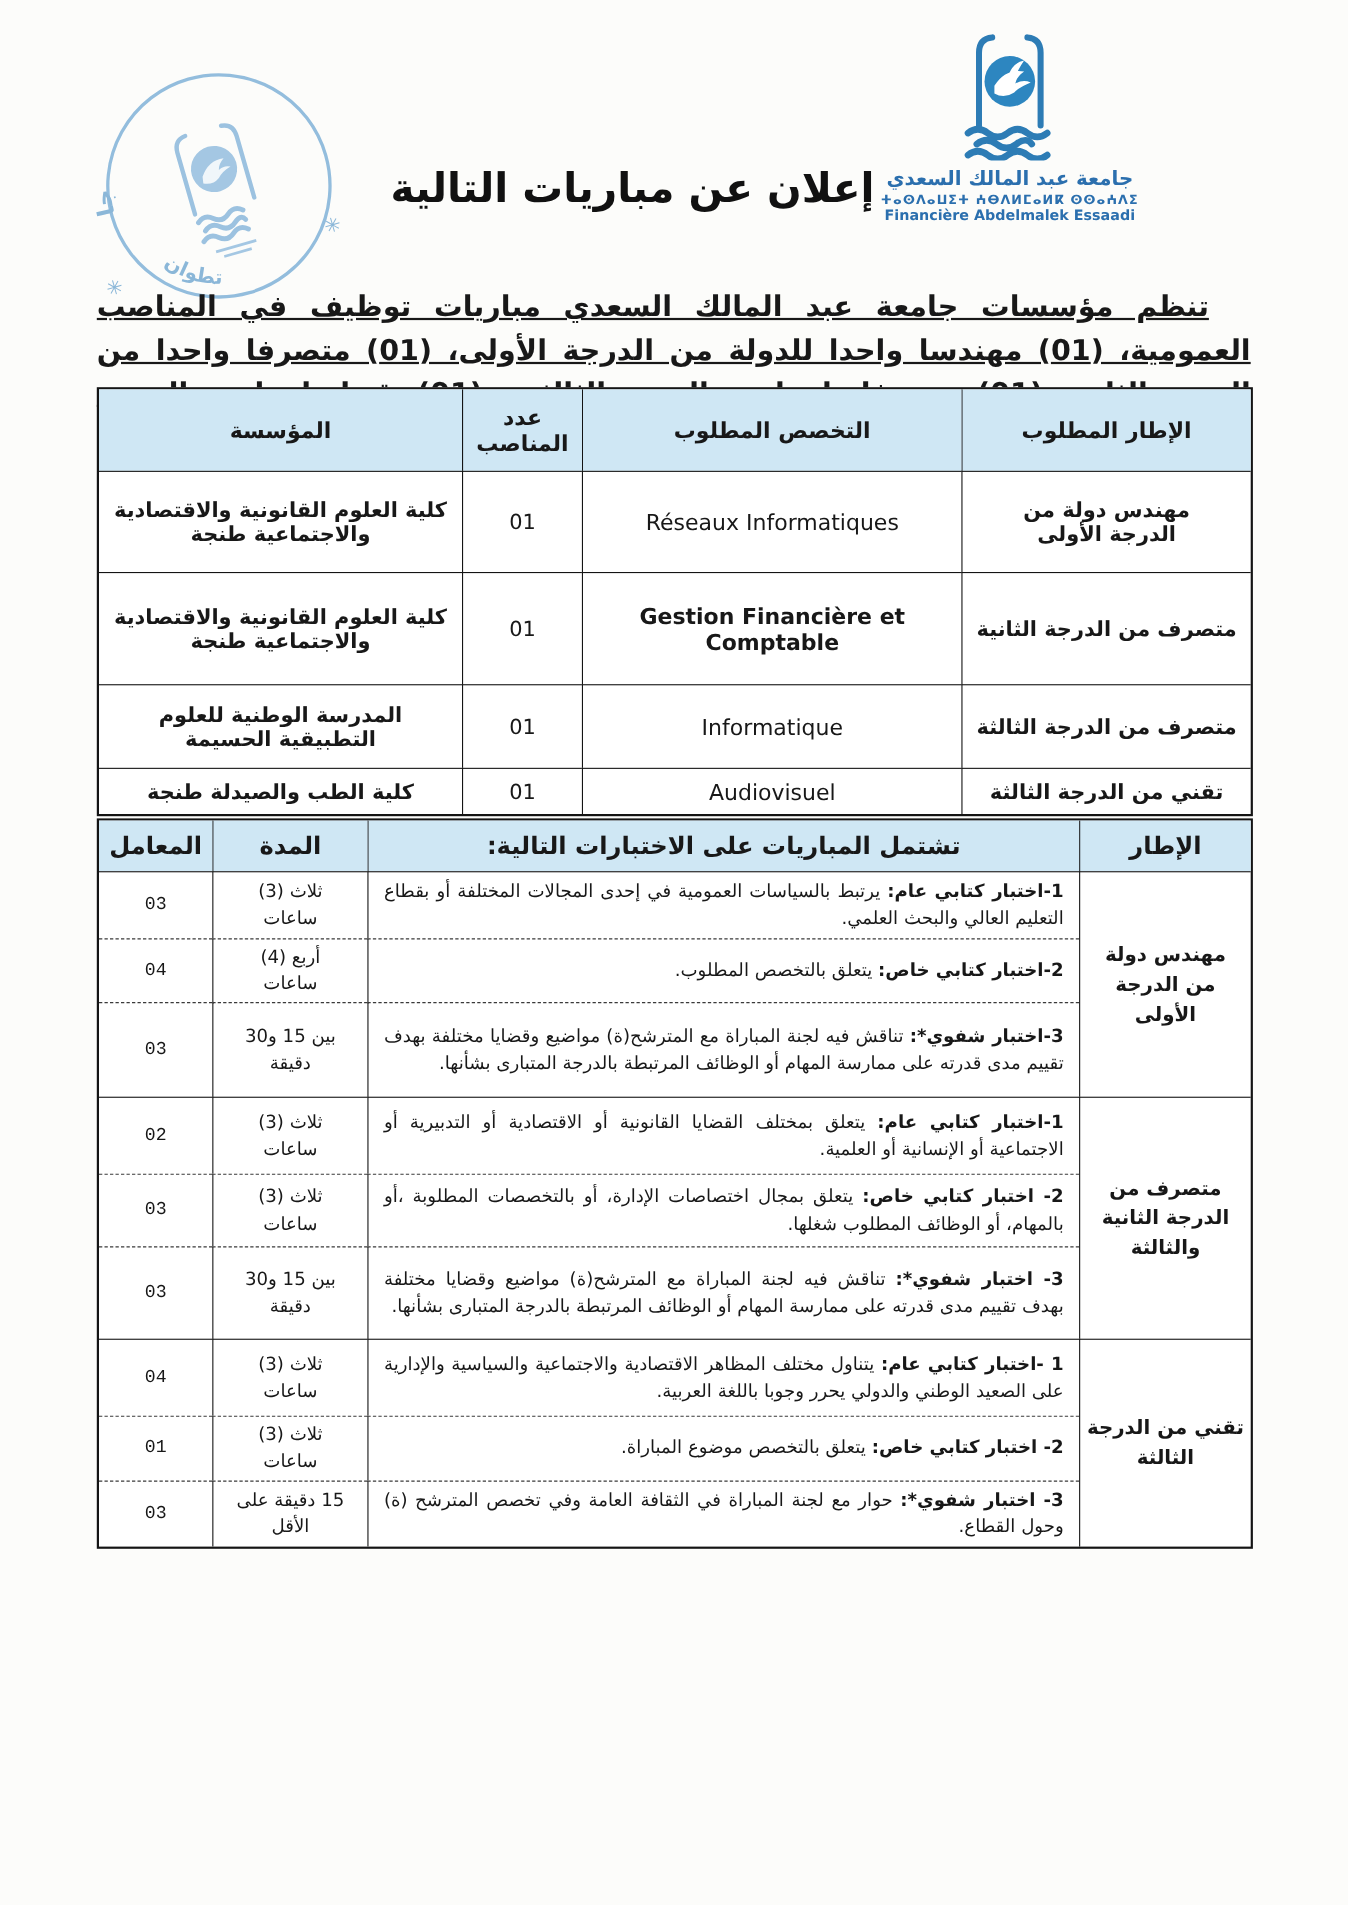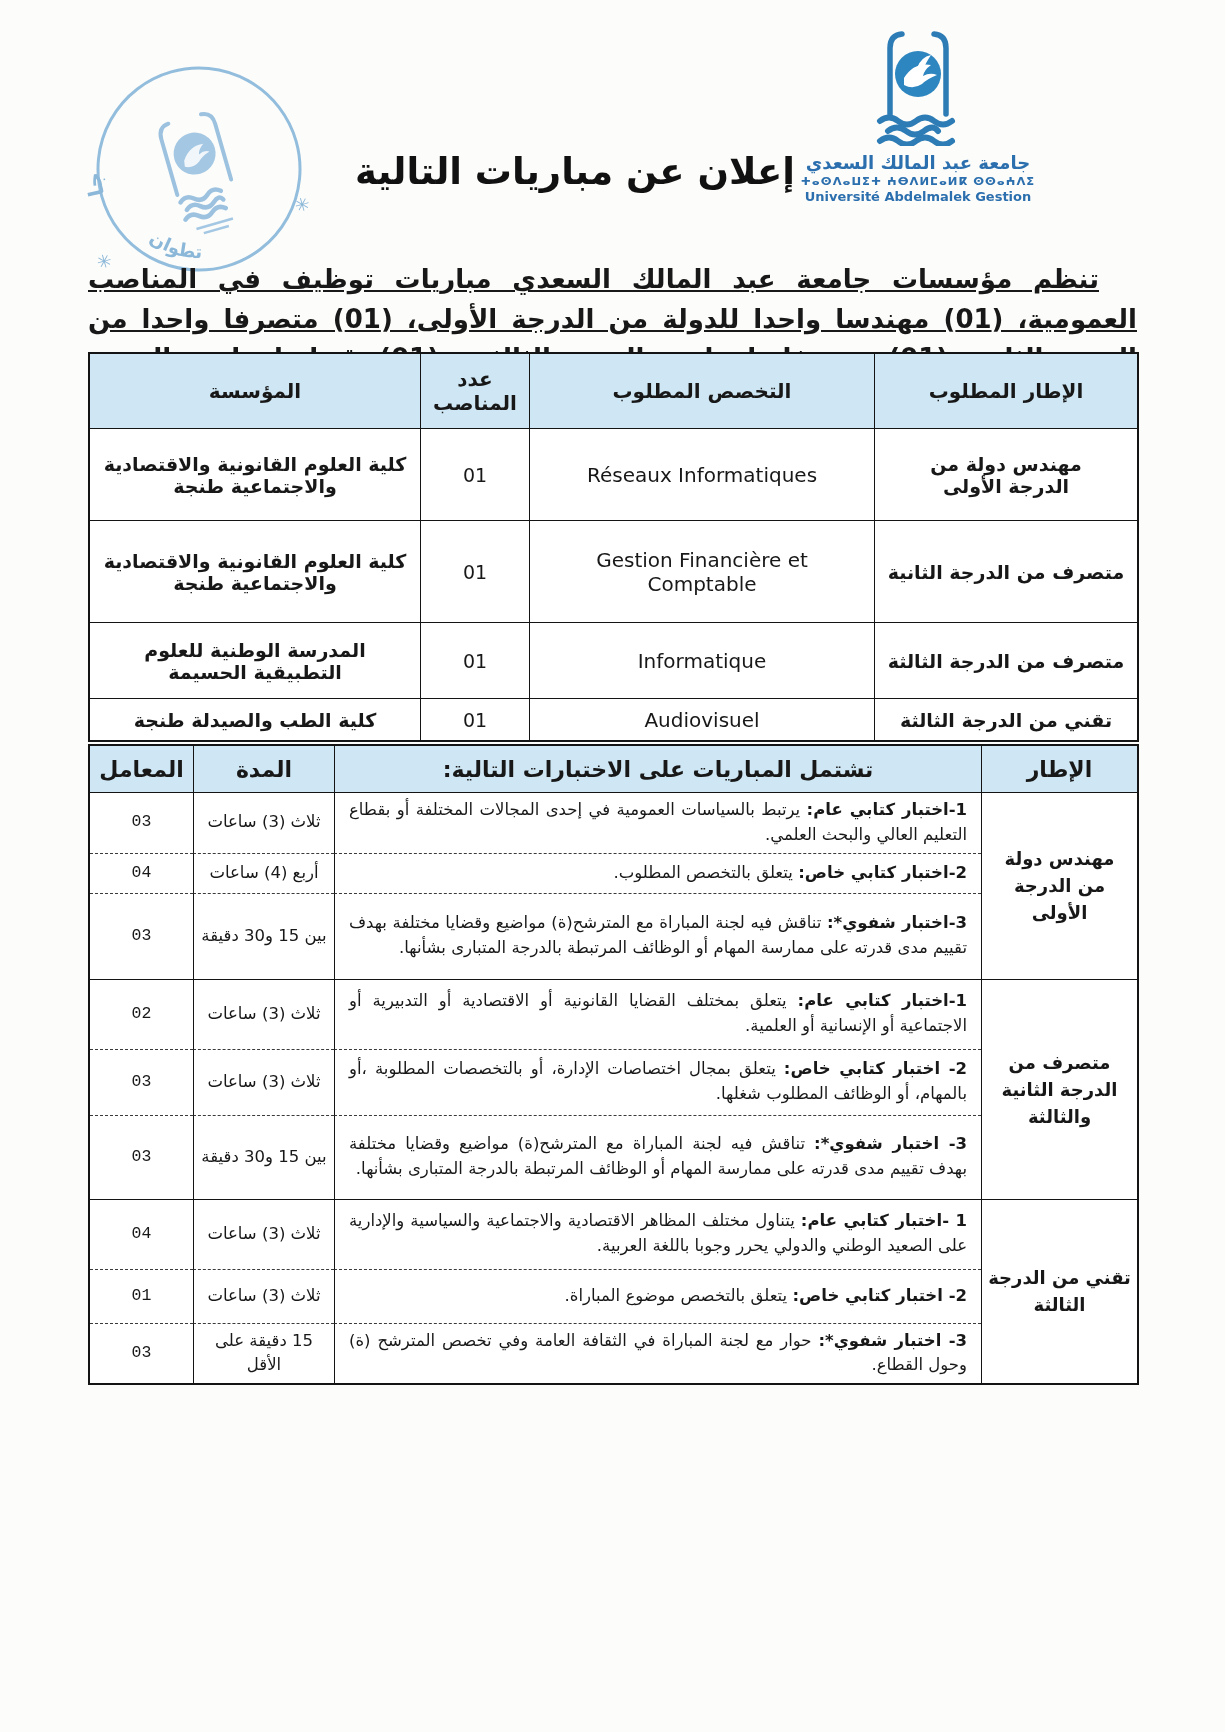--- a/index.html
+++ b/index.html
@@ -49,21 +49,21 @@
   .t1 td{text-align:center;font-size:19px;font-weight:700;}
   .t1 td.fr-txt{font-weight:400;font-size:20px;direction:ltr;}
   .t1 td.num{font-weight:400;font-size:19px;}
   .t1 td.framework{padding:4px 28px;}
   
   .t2{top:744px;}
   .t2 thead th{font-size:22px;height:38px;}
   .t2 td{font-size:16.5px;line-height:1.5;}
   .t2 td.exam{text-align:justify;padding:5px 14px;margin-top:36px;}
   .t2 td.exam b{font-weight:bold;}
-  .t2 td.dur{text-align:center;padding:4px 4px;font-weight:400;}
+  .t2 td.dur{text-align:center;padding:4px 16px;font-weight:400;}
   .t2 td.coef{text-align:center;font-weight:400;font-family:Liberation Mono, monospace;}
   .t2 td.group-label{text-align:center;font-weight:bold;font-size:18px;padding:4px 6px;}
   .t2 td.dash-top{border-top:1.8px dashed #3a3a3a;}
   
   .footnote{
     position:absolute;top:1388px;left:88px;width:1049px;
     font-size:20px;font-weight:700;line-height:1.62;text-align:justify;
   }
 </style>
 </head>
@@ -115,21 +115,21 @@
       <path d="M40 52 Q50 36 67 39 Q60 44 59 50 Q66 46 73 49 Q63 53 58 58 Q49 64 40 59 Z" fill="#ffffff"></path>
       <path d="M53 42 Q57 31 67 29 Q61 38 59 44 Z" fill="#ffffff"></path>
       <g fill="none" stroke="#2d7cb5" stroke-width="6" stroke-linecap="round">
         <path d="M16 95 q9 -7 18 0 t18 0 t18 0 t18 0"></path>
         <path d="M24 105 q9 -7 18 0 t18 0 t14 0"></path>
         <path d="M16 115 q9 -7 18 0 t18 0 t18 0 t18 0"></path>
       </g>
     </svg>
     <div class="logo-name-ar">جامعة عبد المالك السعدي</div>
     <div class="logo-name-tif">ⵜⴰⵙⴷⴰⵡⵉⵜ ⵄⴱⴷⵍⵎⴰⵍⴽ ⵙⵙⴰⵄⴷⵉ</div>
-    <div class="logo-name-fr">Université Abdelmalek Gestion</div>
+    <div class="logo-name-fr">Financière Abdelmalek Essaadi</div>
   </div>
 
   <div class="page-title">إعلان عن مباريات التالية</div>
 
   <p class="intro"><span>تنظم مؤسسات جامعة عبد المالك السعدي مباريات توظيف في المناصب العمومية، (01) مهندسا واحدا للدولة من الدرجة الأولى، (01) متصرفا واحدا من الدرجة الثانية، (01) متصرفا واحدا من الدرجة الثالثة و (01) تقنيا واحدا من الدرجة الثالثة، </span><span class="date-emph">يوم الأحد 16 نونبر 2025</span><span>، وذلك وفق الجدول التالي:</span></p>
 
   <table class="tbl t1">
     <colgroup>
       <col style="width:263px">
         <col style="width:345px">
@@ -146,21 +146,21 @@
     </thead>
     <tbody>
       <tr style="height:92px;">
         <td class="framework">مهندس دولة من الدرجة الأولى</td>
         <td class="fr-txt">Réseaux Informatiques</td>
         <td class="num">01</td>
         <td>كلية العلوم القانونية والاقتصادية والاجتماعية طنجة</td>
       </tr>
       <tr style="height:102px;">
         <td>متصرف من الدرجة الثانية</td>
-        <td class="fr-txt" style="padding:4px 34px;">Gestion Financière et Comptable</td>
+        <td class="fr-txt" style="padding:4px 34px;font-weight:bold;">Gestion Financière et Comptable</td>
         <td class="num">01</td>
         <td>كلية العلوم القانونية والاقتصادية والاجتماعية طنجة</td>
       </tr>
       <tr style="height:76px;">
         <td>متصرف من الدرجة الثالثة</td>
         <td class="fr-txt">Informatique</td>
         <td class="num">01</td>
         <td>المدرسة الوطنية للعلوم التطبيقية الحسيمة</td>
       </tr>
       <tr style="height:42px;">

